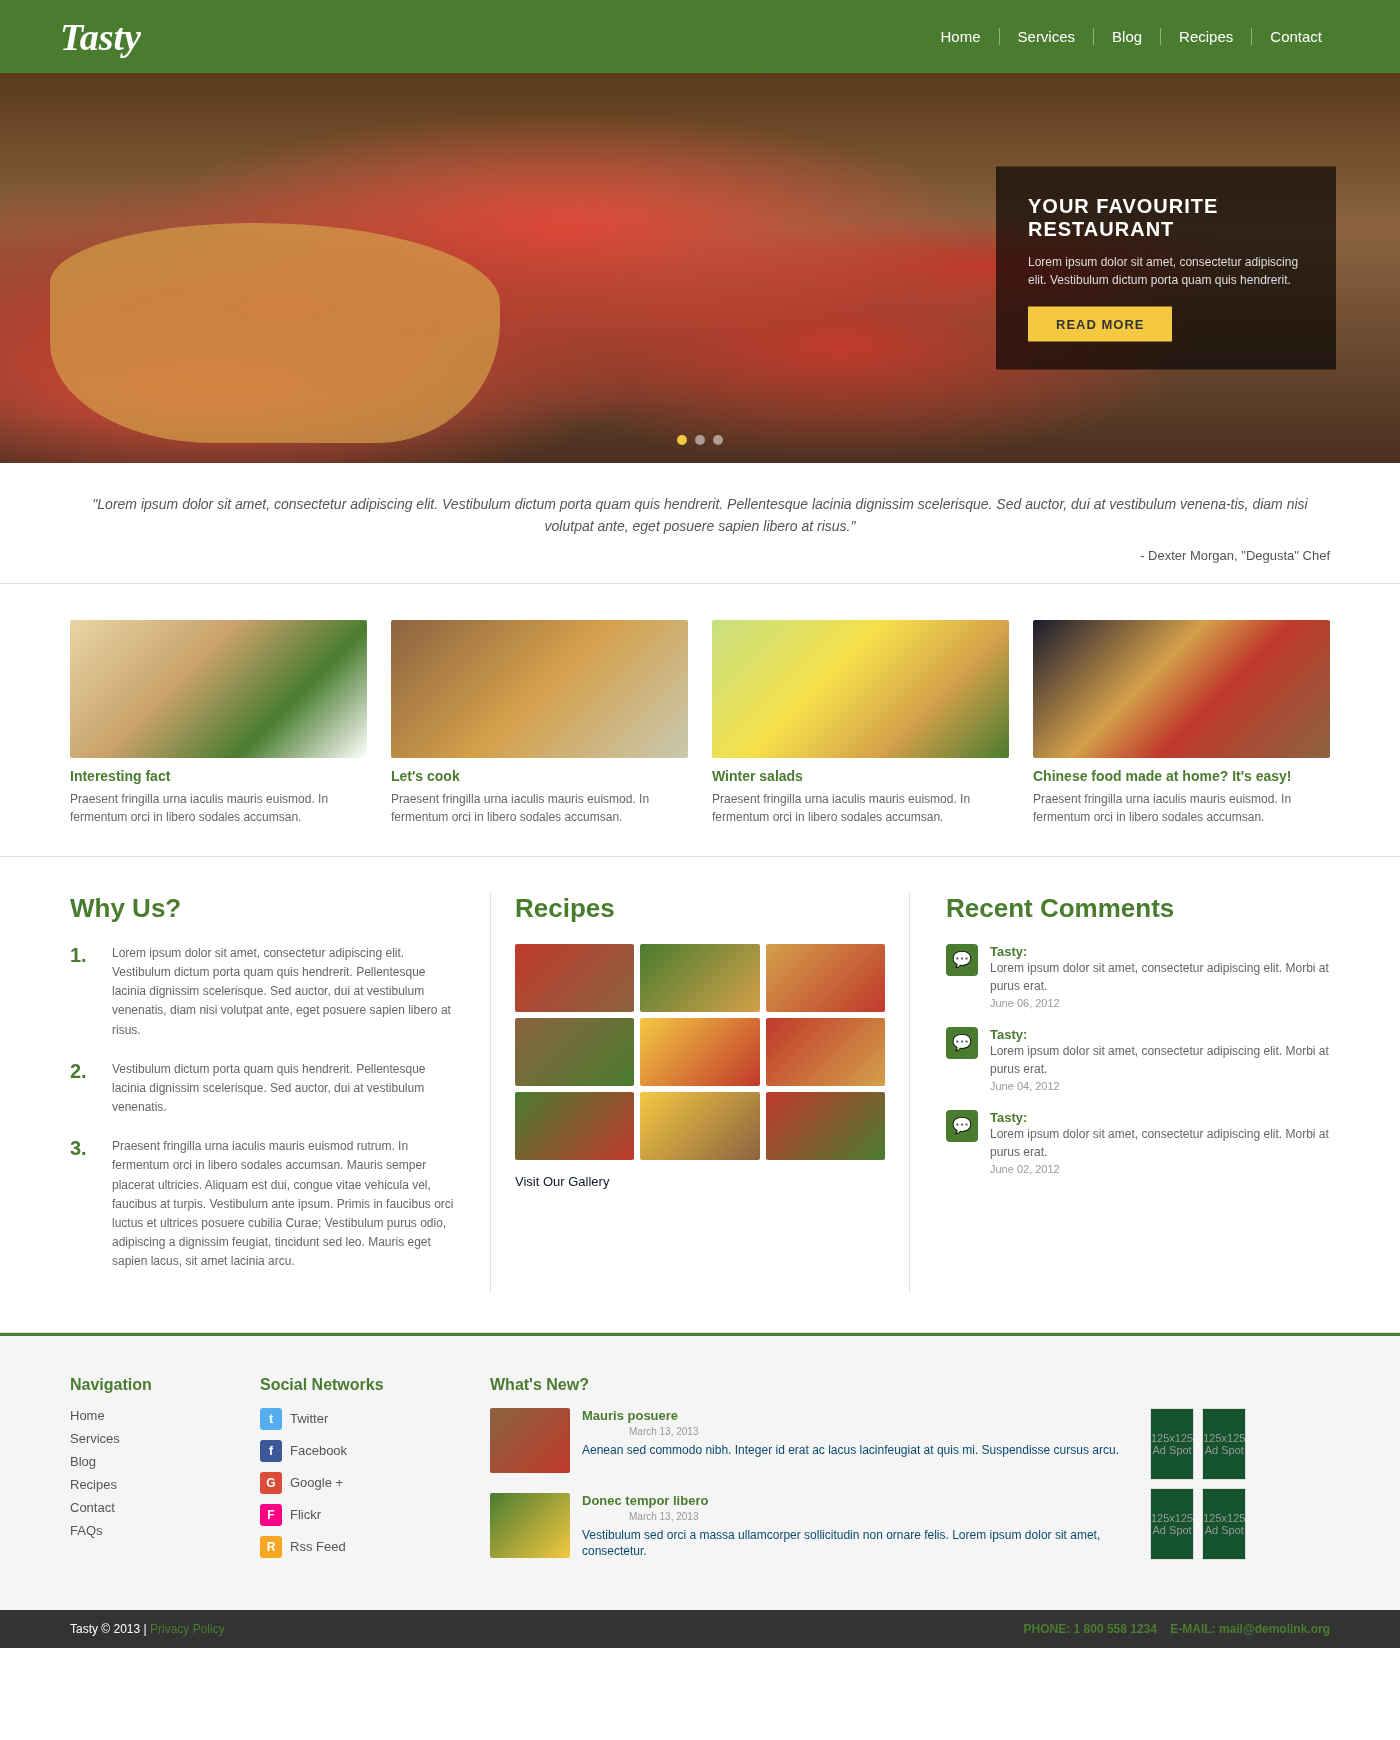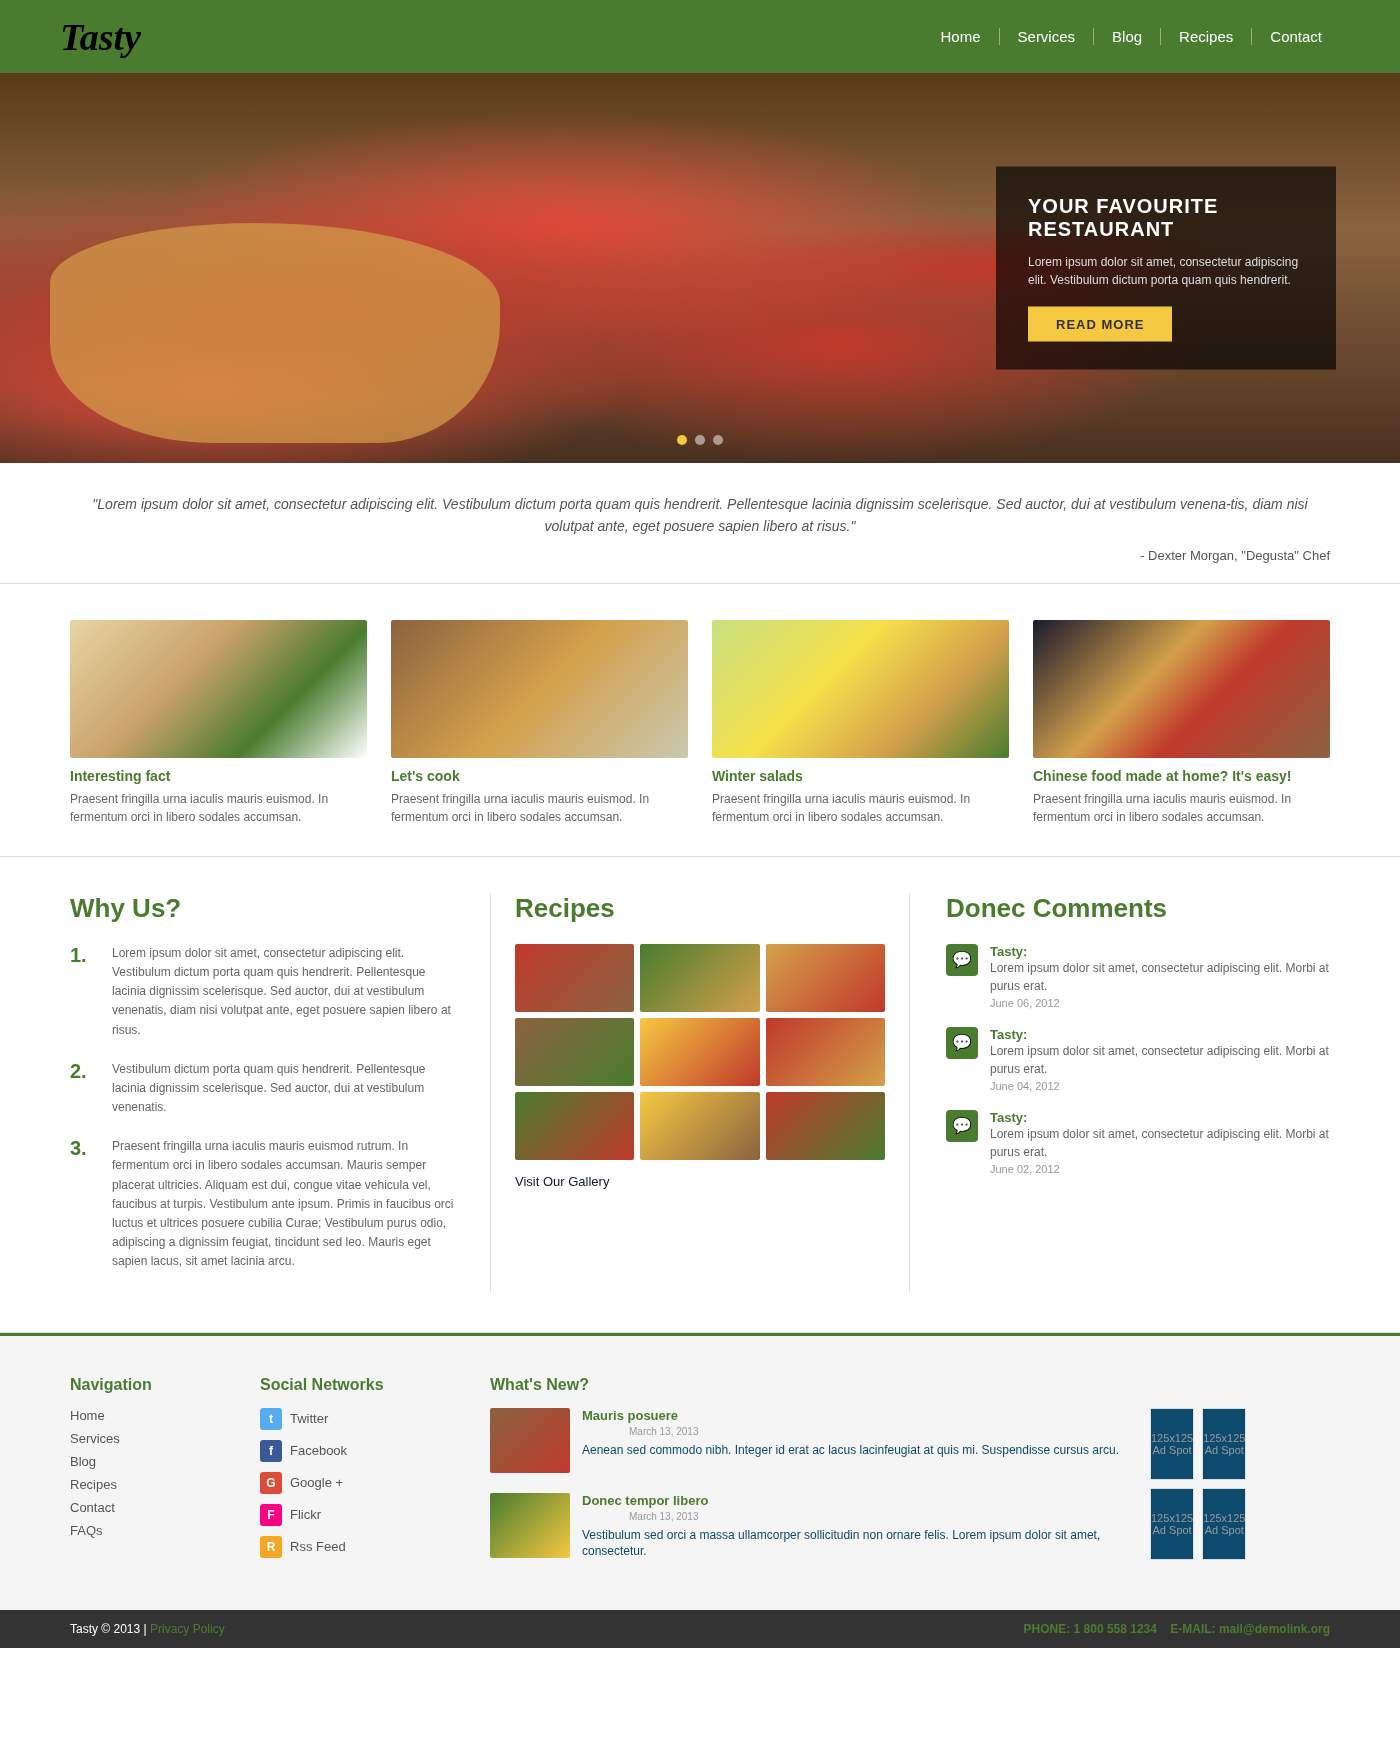--- a/index.html
+++ b/index.html
@@ -11,21 +11,21 @@
       height: 73px;
       display: flex;
       align-items: center;
       justify-content: space-between;
       padding: 0 60px;
     }
     .logo {
       font-family: Georgia, serif;
       font-style: italic;
       font-size: 38px;
-      color: #000000;
+      color: #ffffff;
       font-weight: bold;
     }
     nav { display: flex; align-items: center; gap: 0; }
     nav a {
       color: #fff;
       text-decoration: none;
       font-size: 15px;
       padding: 0 18px;
       border-right: 1px solid rgba(255,255,255,0.4);
     }
@@ -340,21 +340,21 @@
       color: #999;
       margin-bottom: 5px;
       margin-left: 47px;
     }
     .news-desc {
       font-size: 12px;
       color: #0c4a6e;
       line-height: 1.4;
     }
     .ad-spot {
-      background: #0c4a6e;
+      background: #14532d;
       display: flex;
       flex-direction: column;
       align-items: center;
       justify-content: center;
       height: 72px;
       font-size: 11px;
       color: #999;
       border: 1px solid #ddd;
     }
 
@@ -460,21 +460,21 @@
       <div class="recipe-thumb recipe-thumb-5"></div>
       <div class="recipe-thumb recipe-thumb-6"></div>
       <div class="recipe-thumb recipe-thumb-7"></div>
       <div class="recipe-thumb recipe-thumb-8"></div>
       <div class="recipe-thumb recipe-thumb-9"></div>
     </div>
     <a href="#" class="visit-gallery">Visit Our Gallery</a>
   </div>
 
   <div class="comments-section">
-    <div class="section-title">Donec Comments</div>
+    <div class="section-title">Recent Comments</div>
     <div class="comment-item">
       <div class="comment-bubble">💬</div>
       <div>
         <div class="comment-author">Tasty:</div>
         <div class="comment-text">Lorem ipsum dolor sit amet, consectetur adipiscing elit. Morbi at purus erat.</div>
         <div class="comment-date">June 06, 2012</div>
       </div>
     </div>
     <div class="comment-item">
       <div class="comment-bubble">💬</div>

